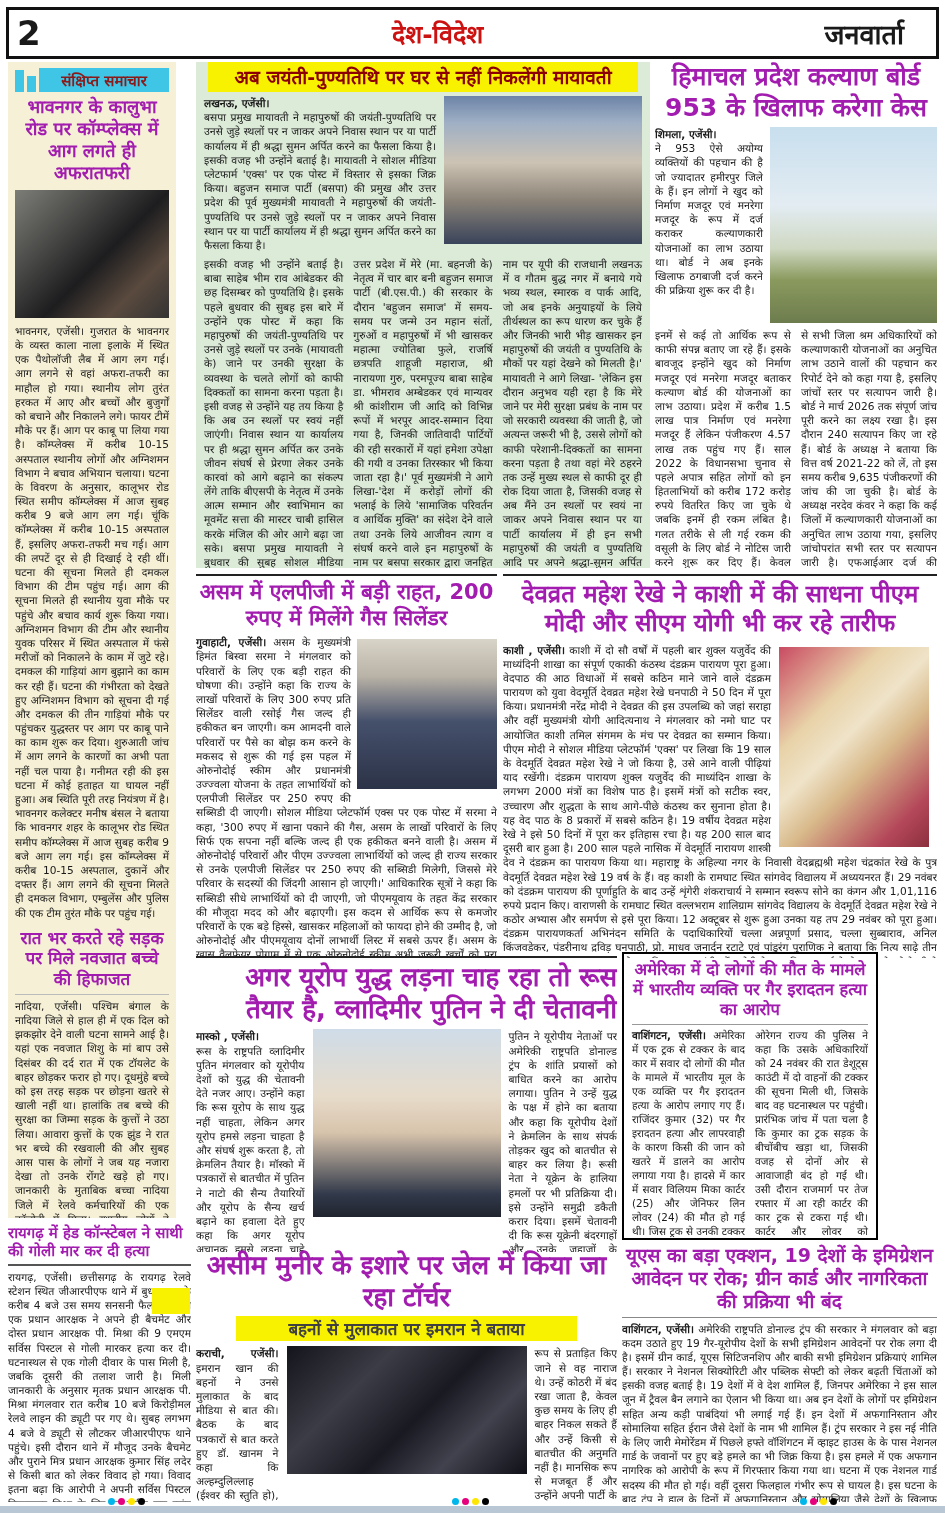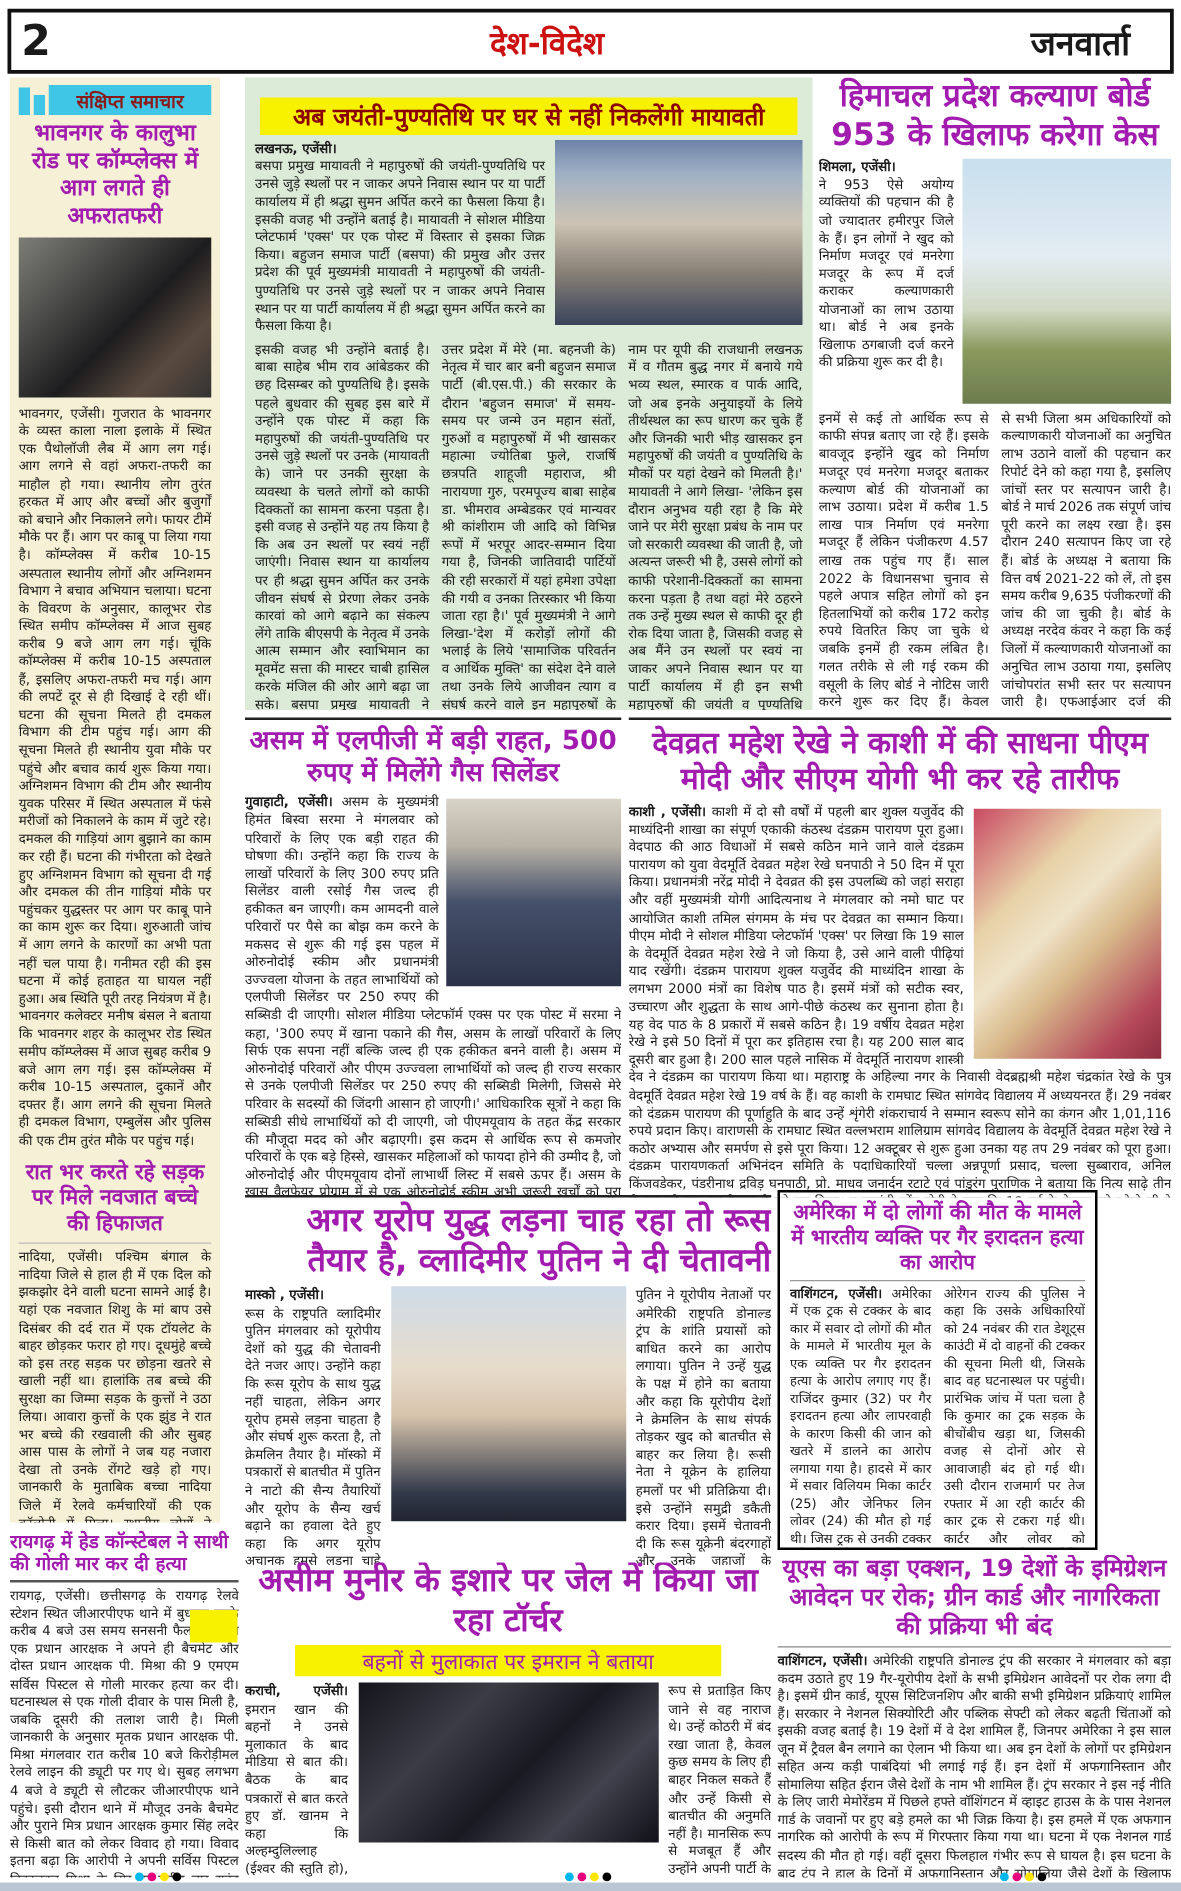--- a/index.html
+++ b/index.html
@@ -41,21 +41,21 @@
   .sb-h1{font-size:18px;margin:2px 0 6px 0;}
   .fire-photo{
     width:100%;height:128px;margin-bottom:6px;
     background:linear-gradient(135deg,#7d7d78 0%,#4a4a48 30%,#1d1d1f 55%,#5a4a3e 78%,#333 100%);
   }
   .sb-h2{font-size:17px;margin:8px 0 4px 0;border-bottom:1px solid #bbb;padding-bottom:4px;}
   
   .raigarh{left:8px;top:1224px;width:183px;height:278px;}
   .raigarh .hl{font-size:15px;text-align:left;border-bottom:2px solid #555;padding-bottom:3px;margin-bottom:4px;}
   
-  .mayawati{left:196px;top:62px;width:454px;height:506px;background:#dcead8;padding:16px 8px;box-sizing:border-box;}
+  .mayawati{left:196px;top:62px;width:454px;height:506px;background:#dcead8;padding:0 8px;box-sizing:border-box;}
   .kicker{
     display:block;background:#f8f200;color:#8b0000;font-weight:bold;font-size:19px;
     text-align:center;padding:2px 4px;margin:0 4px 4px 4px;
   }
   .mayawati .hl{font-size:35px;}
   .maya-row{display:flex;gap:8px;margin-top:4px;}
   .maya-lead{flex:1;}
   .maya-photo{
     width:198px;height:148px;flex:0 0 198px;
     background:linear-gradient(180deg,#6d84a8 0%,#9fb0c5 18%,#cdc3b4 45%,#8c8478 70%,#39435a 100%);
@@ -94,21 +94,21 @@
     background:linear-gradient(180deg,#cfdce8 0%,#e7dccb 35%,#d8c4ac 55%,#31394a 88%,#20242e 100%);
   }
   
   .usbox{left:622px;top:952px;width:256px;height:288px;border:2px solid #000;padding:6px 8px;box-sizing:border-box;}
   .usbox .hl{font-size:16.5px;border-bottom:1px solid #999;padding-bottom:4px;margin-bottom:4px;}
   .usbox .body-txt{column-count:2;column-gap:10px;font-size:10.4px;}
   
   .imran{left:196px;top:1250px;width:421px;height:252px;}
   .imran .hl{font-size:26px;margin-bottom:3px;}
   .subhead{
-    display:block;background:#f8f200;color:#a21caf;font-weight:normal;font-size:17px;
+    display:block;background:#f8f200;color:#404040;font-weight:bold;font-size:17px;
     text-align:center;padding:1px 20px;margin:0 40px 5px 40px;
   }
   .imran-row{display:flex;gap:8px;}
   .imran-col{flex:1;}
   .imran-photo{
     flex:0 0 240px;height:128px;
     background:linear-gradient(135deg,#14141c 0%,#3c3c46 30%,#191922 55%,#42424e 75%,#101018 100%);
   }
   
   .usimm{left:622px;top:1244px;width:315px;height:258px;}
@@ -165,21 +165,21 @@
     <div class="him-lead body-txt">
       <div class="dateline">शिमला, एजेंसी।</div>
       <span>ने 953 ऐसे अयोग्य व्यक्तियों की पहचान की है जो ज्यादातर हमीरपुर जिले के हैं। इन लोगों ने खुद को निर्माण मजदूर एवं मनरेगा मजदूर के रूप में दर्ज कराकर कल्याणकारी योजनाओं का लाभ उठाया था। बोर्ड ने अब इनके खिलाफ ठगबाजी दर्ज करने की प्रक्रिया शुरू कर दी है।</span>
     </div>
     <div class="photo him-photo"></div>
   </div>
   <div class="him-body body-txt">इनमें से कई तो आर्थिक रूप से काफी संपन्न बताए जा रहे हैं। इसके बावजूद इन्होंने खुद को निर्माण मजदूर एवं मनरेगा मजदूर बताकर कल्याण बोर्ड की योजनाओं का लाभ उठाया। प्रदेश में करीब 1.5 लाख पात्र निर्माण एवं मनरेगा मजदूर हैं लेकिन पंजीकरण 4.57 लाख तक पहुंच गए हैं। साल 2022 के विधानसभा चुनाव से पहले अपात्र सहित लोगों को इन हितलाभियों को करीब 172 करोड़ रुपये वितरित किए जा चुके थे जबकि इनमें ही रकम लंबित है। गलत तरीके से ली गई रकम की वसूली के लिए बोर्ड ने नोटिस जारी करने शुरू कर दिए हैं। केवल हमीरपुर जिले में बरसर, भोरंज, सदर हमीरपुर और सुजानपुर के नौ व्यक्तियों ने उक्त लाभ रुपये वापस कर दिए हैं। बोर्ड के सचिव की ओर से सभी जिला श्रम अधिकारियों को कल्याणकारी योजनाओं का अनुचित लाभ उठाने वालों की पहचान कर रिपोर्ट देने को कहा गया है, इसलिए जांचों स्तर पर सत्यापन जारी है। बोर्ड ने मार्च 2026 तक संपूर्ण जांच पूरी करने का लक्ष्य रखा है। इस दौरान 240 सत्यापन किए जा रहे हैं। बोर्ड के अध्यक्ष ने बताया कि वित्त वर्ष 2021-22 को लें, तो इस समय करीब 9,635 पंजीकरणों की जांच की जा चुकी है। बोर्ड के अध्यक्ष नरदेव कंवर ने कहा कि कई जिलों में कल्याणकारी योजनाओं का अनुचित लाभ उठाया गया, इसलिए जांचोपरांत सभी स्तर पर सत्यापन जारी है। एफआईआर दर्ज की जाएगी और गलत तरीके से ली गई राशि वसूली जाएगी ताकि वास्तविक हकदार मजदूरों तक लाभ पहुंचे।</div>
 </div>
 
 <div class="art assam">
-  <div class="hl">असम में एलपीजी में बड़ी राहत, 500 रुपए में मिलेंगे गैस सिलेंडर</div>
+  <div class="hl">असम में एलपीजी में बड़ी राहत, 200 रुपए में मिलेंगे गैस सिलेंडर</div>
   <div class="body-txt">
     <div class="photo assam-photo"></div>
     <span class="dateline">गुवाहाटी, एजेंसी।</span>
     <span>असम के मुख्यमंत्री हिमंत बिस्वा सरमा ने मंगलवार को परिवारों के लिए एक बड़ी राहत की घोषणा की। उन्होंने कहा कि राज्य के लाखों परिवारों के लिए 300 रुपए प्रति सिलेंडर वाली रसोई गैस जल्द ही हकीकत बन जाएगी। कम आमदनी वाले परिवारों पर पैसे का बोझ कम करने के मकसद से शुरू की गई इस पहल में ओरुनोदोई स्कीम और प्रधानमंत्री उज्ज्वला योजना के तहत लाभार्थियों को एलपीजी सिलेंडर पर 250 रुपए की सब्सिडी दी जाएगी। सोशल मीडिया प्लेटफॉर्म एक्स पर एक पोस्ट में सरमा ने कहा, '300 रुपए में खाना पकाने की गैस, असम के लाखों परिवारों के लिए सिर्फ एक सपना नहीं बल्कि जल्द ही एक हकीकत बनने वाली है। असम में ओरुनोदोई परिवारों और पीएम उज्ज्वला लाभार्थियों को जल्द ही राज्य सरकार से उनके एलपीजी सिलेंडर पर 250 रुपए की सब्सिडी मिलेगी, जिससे मेरे परिवार के सदस्यों की जिंदगी आसान हो जाएगी।' आधिकारिक सूत्रों ने कहा कि सब्सिडी सीधे लाभार्थियों को दी जाएगी, जो पीएमयूवाय के तहत केंद्र सरकार की मौजूदा मदद को और बढ़ाएगी। इस कदम से आर्थिक रूप से कमजोर परिवारों के एक बड़े हिस्से, खासकर महिलाओं को फायदा होने की उम्मीद है, जो ओरुनोदोई और पीएमयूवाय दोनों लाभार्थी लिस्ट में सबसे ऊपर हैं। असम के खास वैलफेयर प्रोग्राम में से एक ओरुनोदोई स्कीम अभी जरूरी खर्चों को पूरा करने के लिए योग्य परिवारों को हर महीने पैसे की मदद देती है। एलपीजी सब्सिडी को स्कीम में शामिल करके, राज्य सरकार को उम्मीद है कि बढ़ते घरेलू खर्चों को और कम किया जा सकेगा, खासकर इसलिए क्योंकि गैस की कीमतें कम आमदनी वाले तबकों के लिए चिंता का विषय बनी हुई हैं। इस घोषणा से ग्रामीण और शहरी क्षेत्र के काम आमदनी वाले लोगों को राहत मिलने की संभावना है, जो रोजाना खाना बनाने की जरूरतों के लिए सब्सिडी वाले सिलेंडर पर निर्भर हैं। हालांकि, सरकार ने अभी तक रोलआउट की तारीख नहीं बताई है, लेकिन अधिकारियों ने बताया है कि इसे आसानी से लागू करने के लिए तरीकों को आखिरी रूप दिया जा रहा है।</span>
   </div>
 </div>
 
 <div class="art kashi">
   <div class="hl">देवव्रत महेश रेखे ने काशी में की साधना पीएम मोदी और सीएम योगी भी कर रहे तारीफ</div>
   <div class="body-txt">

